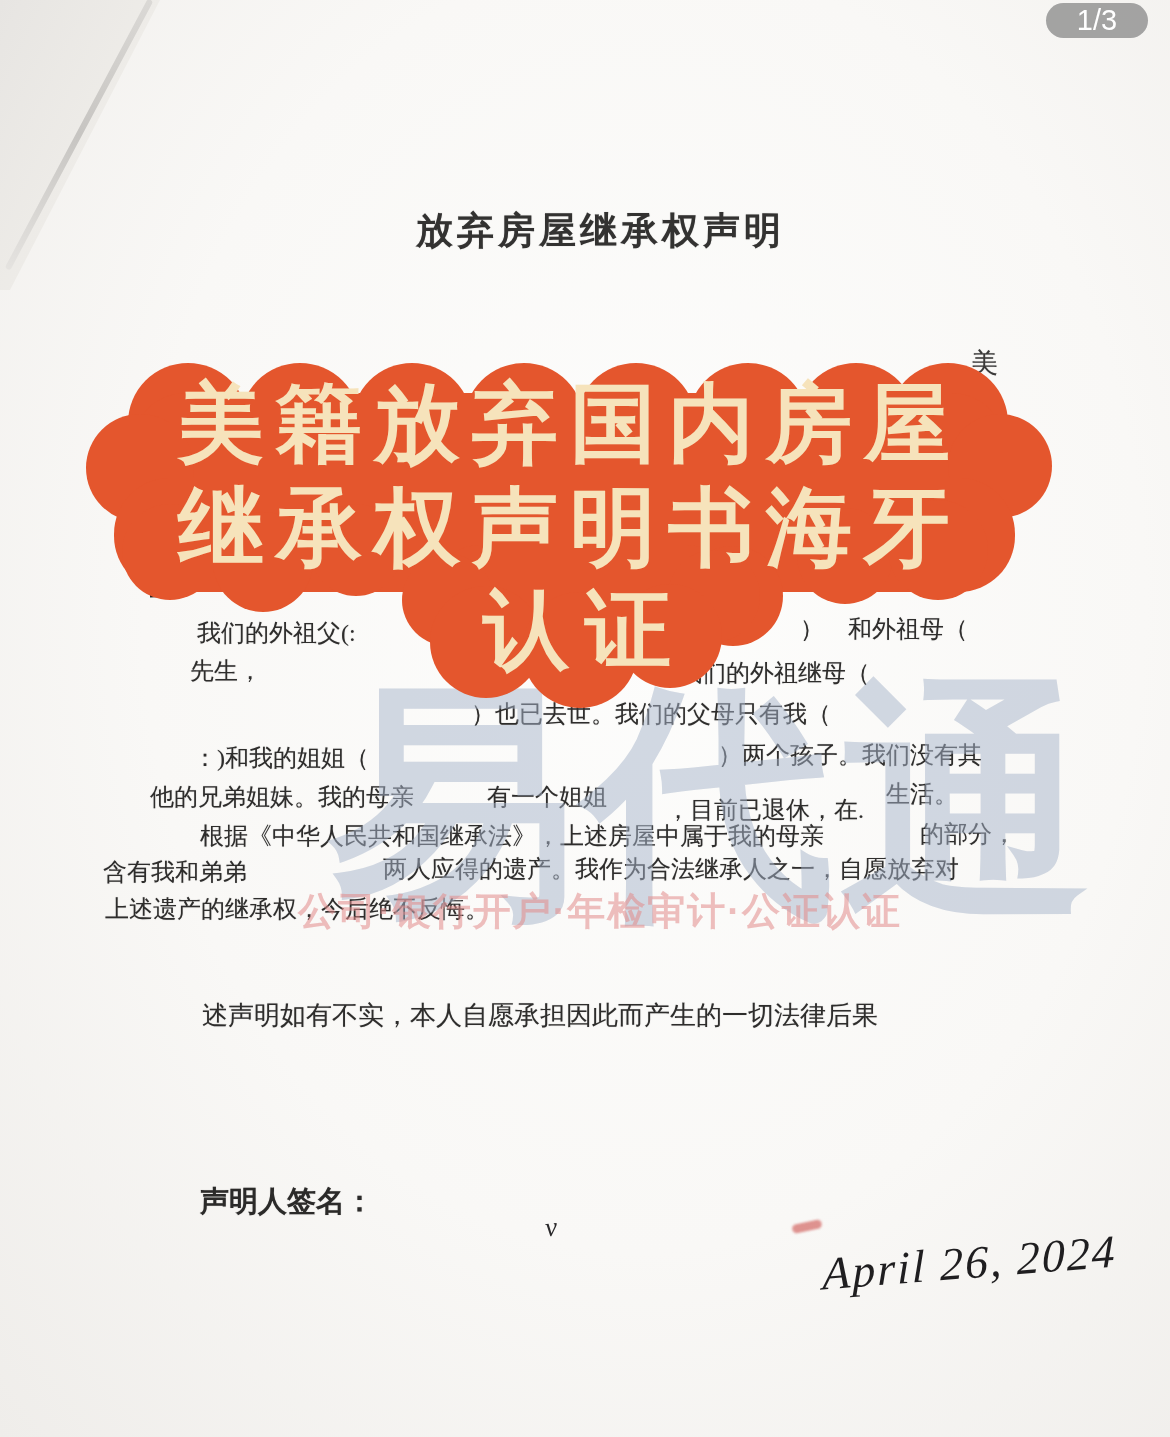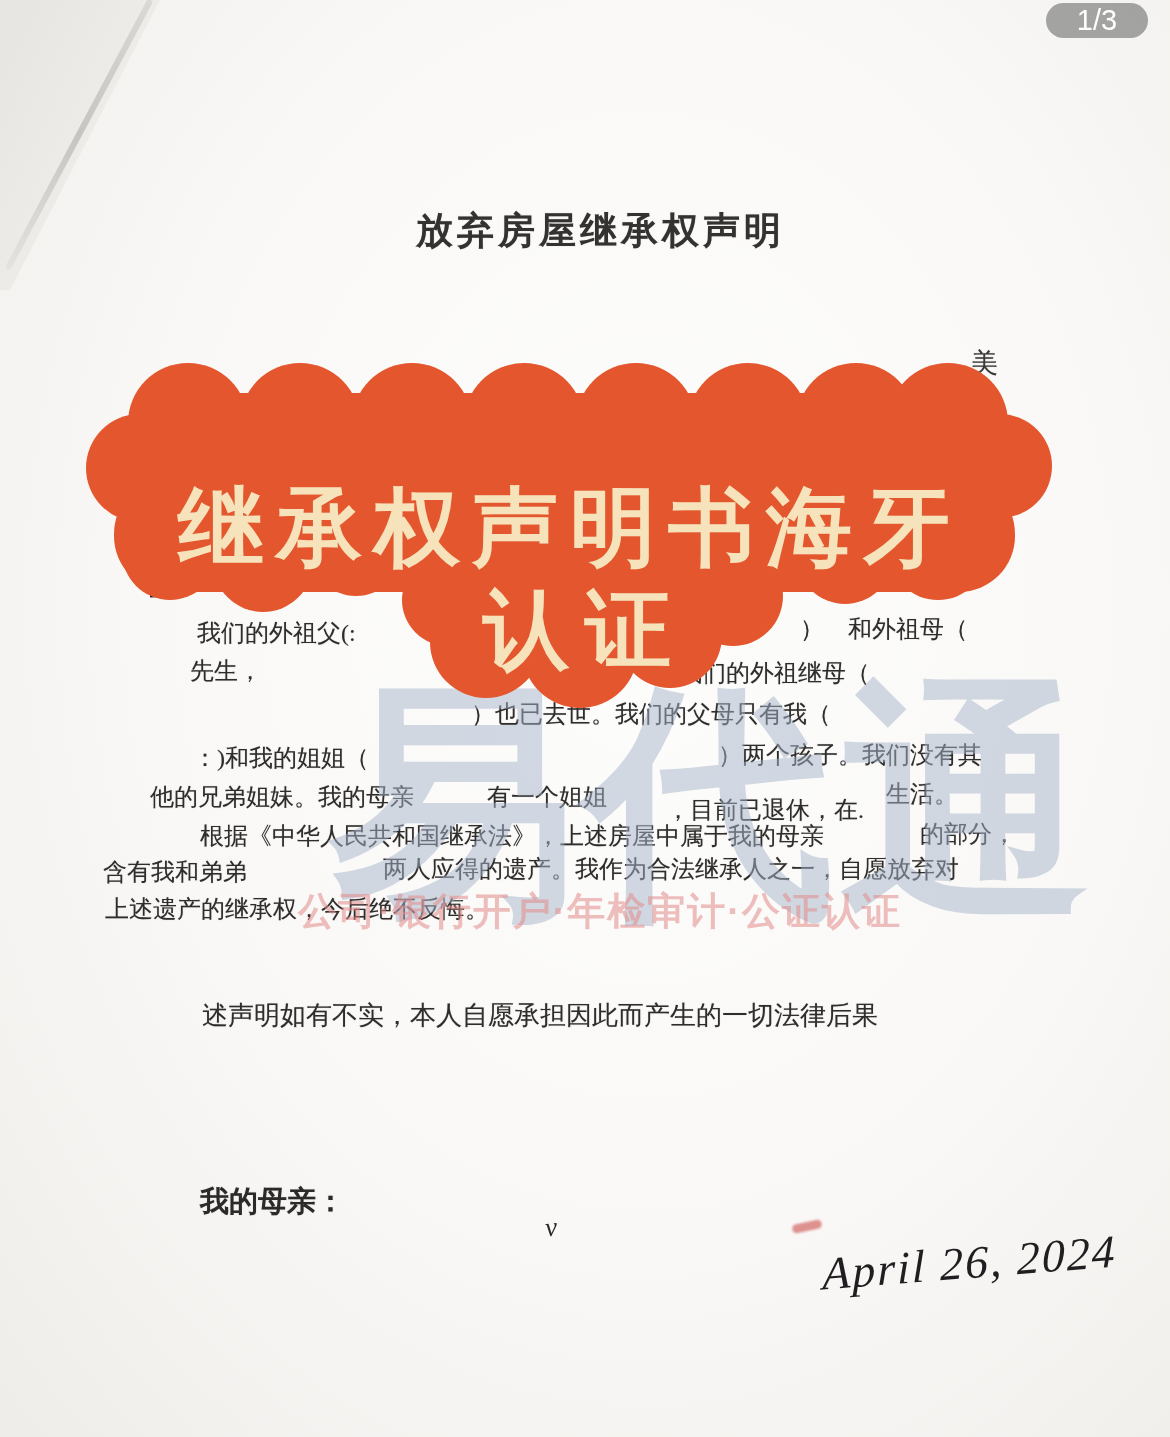--- a/index.html
+++ b/index.html
@@ -126,21 +126,21 @@
   <div class="seg s14">两人应得的遗产。我作为合法继承人之一，自愿放弃对</div>
   <div class="seg s15">上述遗产的继承权，今后绝不反悔。</div>
   <div class="seg s16">述声明如有不实，本人自愿承担因此而产生的一切法律后果</div>
 
   <div class="underline-mark"></div>
 
   <div class="frag f0">美</div>
   <div class="frag f1">的</div>
   <div class="frag f2">共</div>
 
-  <div class="sig-label">我的母亲：</div>
+  <div class="sig-label">声明人签名：</div>
   <div class="hand-tick">v</div>
   <div class="red-smudge"></div>
   <div class="hand-date">April 26, 2024</div>
 
   <div class="wm-brand">易代通</div>
   <div class="wm-tagline">公司·银行开户·年检审计·公证认证</div>
 
   <svg class="cloud-svg" viewBox="0 0 1170 1437" xmlns="http://www.w3.org/2000/svg">
     <g fill="var(--sticker-bg)">
 
@@ -166,20 +166,21 @@
         <circle cx="938" cy="550" r="50"></circle>
 
       <rect x="432" y="545" width="302" height="104" rx="48"></rect>
       <circle cx="448" cy="600" r="46"></circle>
         <circle cx="714" cy="596" r="46"></circle>
       <circle cx="486" cy="642" r="56"></circle>
         <circle cx="580" cy="650" r="58"></circle>
         <circle cx="670" cy="636" r="52"></circle>
     </g>
   </svg>
+  <div class="sticker-line stk1">美籍放弃国内房屋</div>
   <div class="sticker-line stk2">继承权声明书海牙</div>
   <div class="sticker-line stk3">认证</div>
 
   <div class="pill">
     <span>1/3</span>
   </div>
 
 </div>
 
 </body></html>

